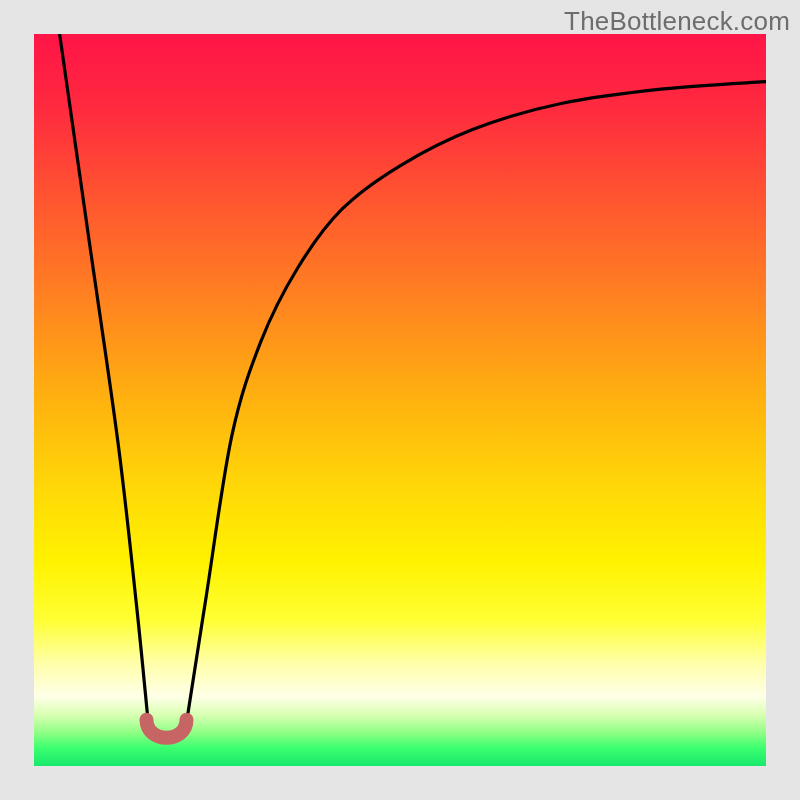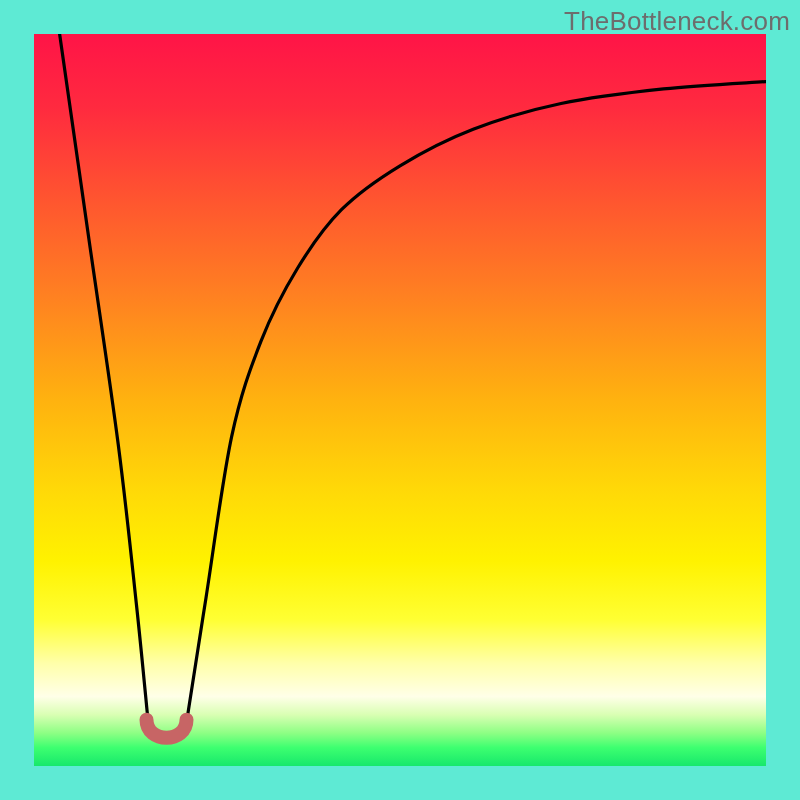--- a/index.html
+++ b/index.html
@@ -7,21 +7,21 @@
     padding: 0;
     width: 800px;
     height: 800px;
     background: #000;
     overflow: hidden;
     font-family: Arial, Helvetica, sans-serif;
   }
   .frame {
     position: absolute;
     inset: 0;
-    background: #5eead4;
+    background: #e5e5e5;
   }
   .plot {
     position: absolute;
     left: 34px;
     top: 34px;
     width: 732px;
     height: 732px;
     overflow: hidden;
   }
   .watermark {

